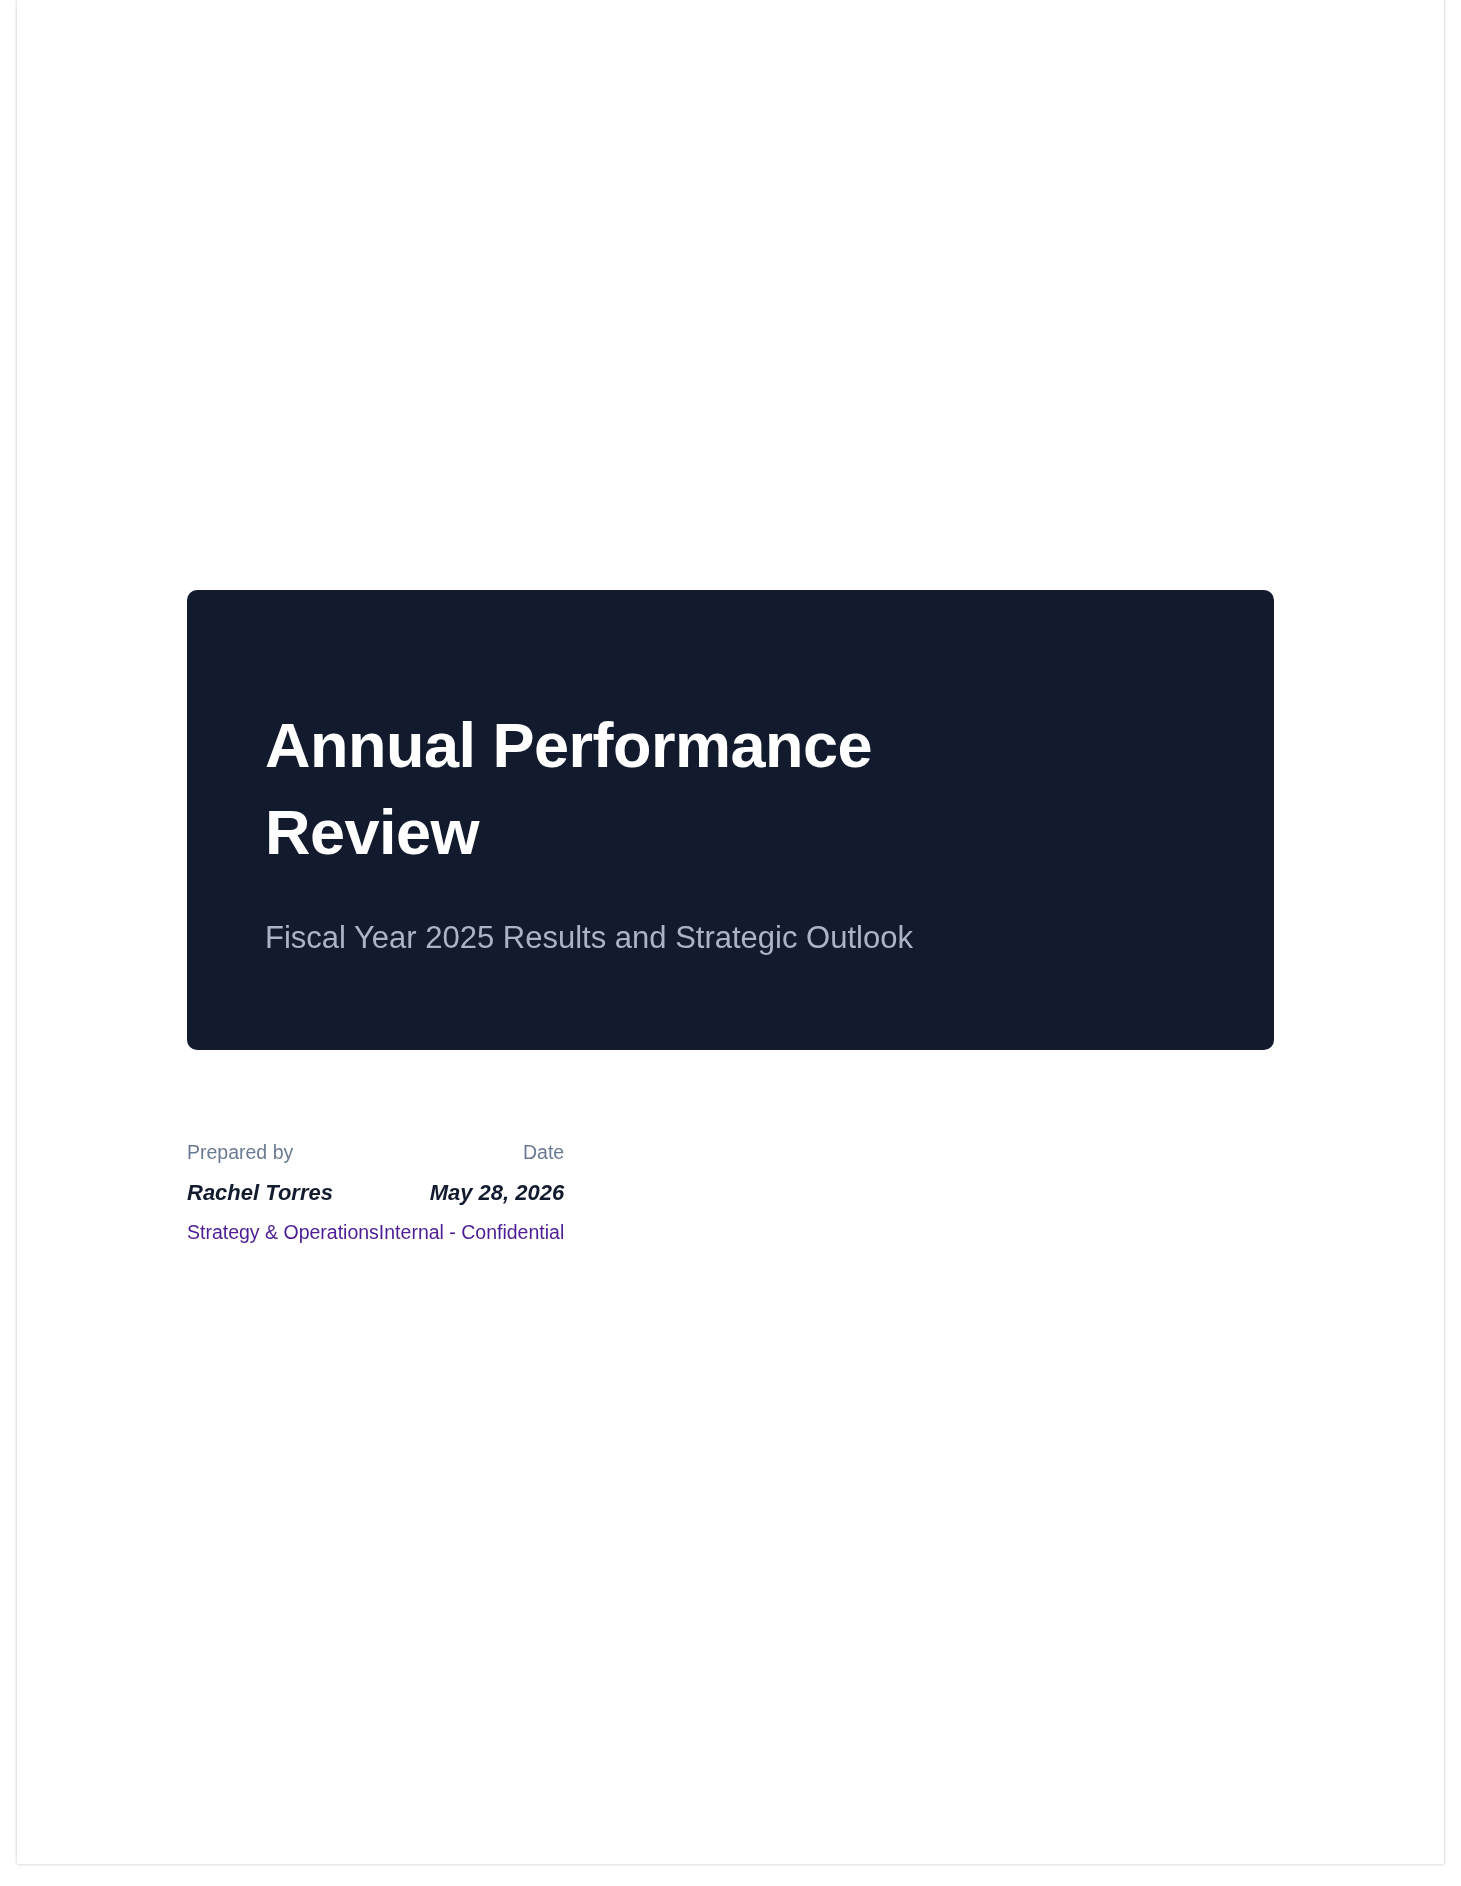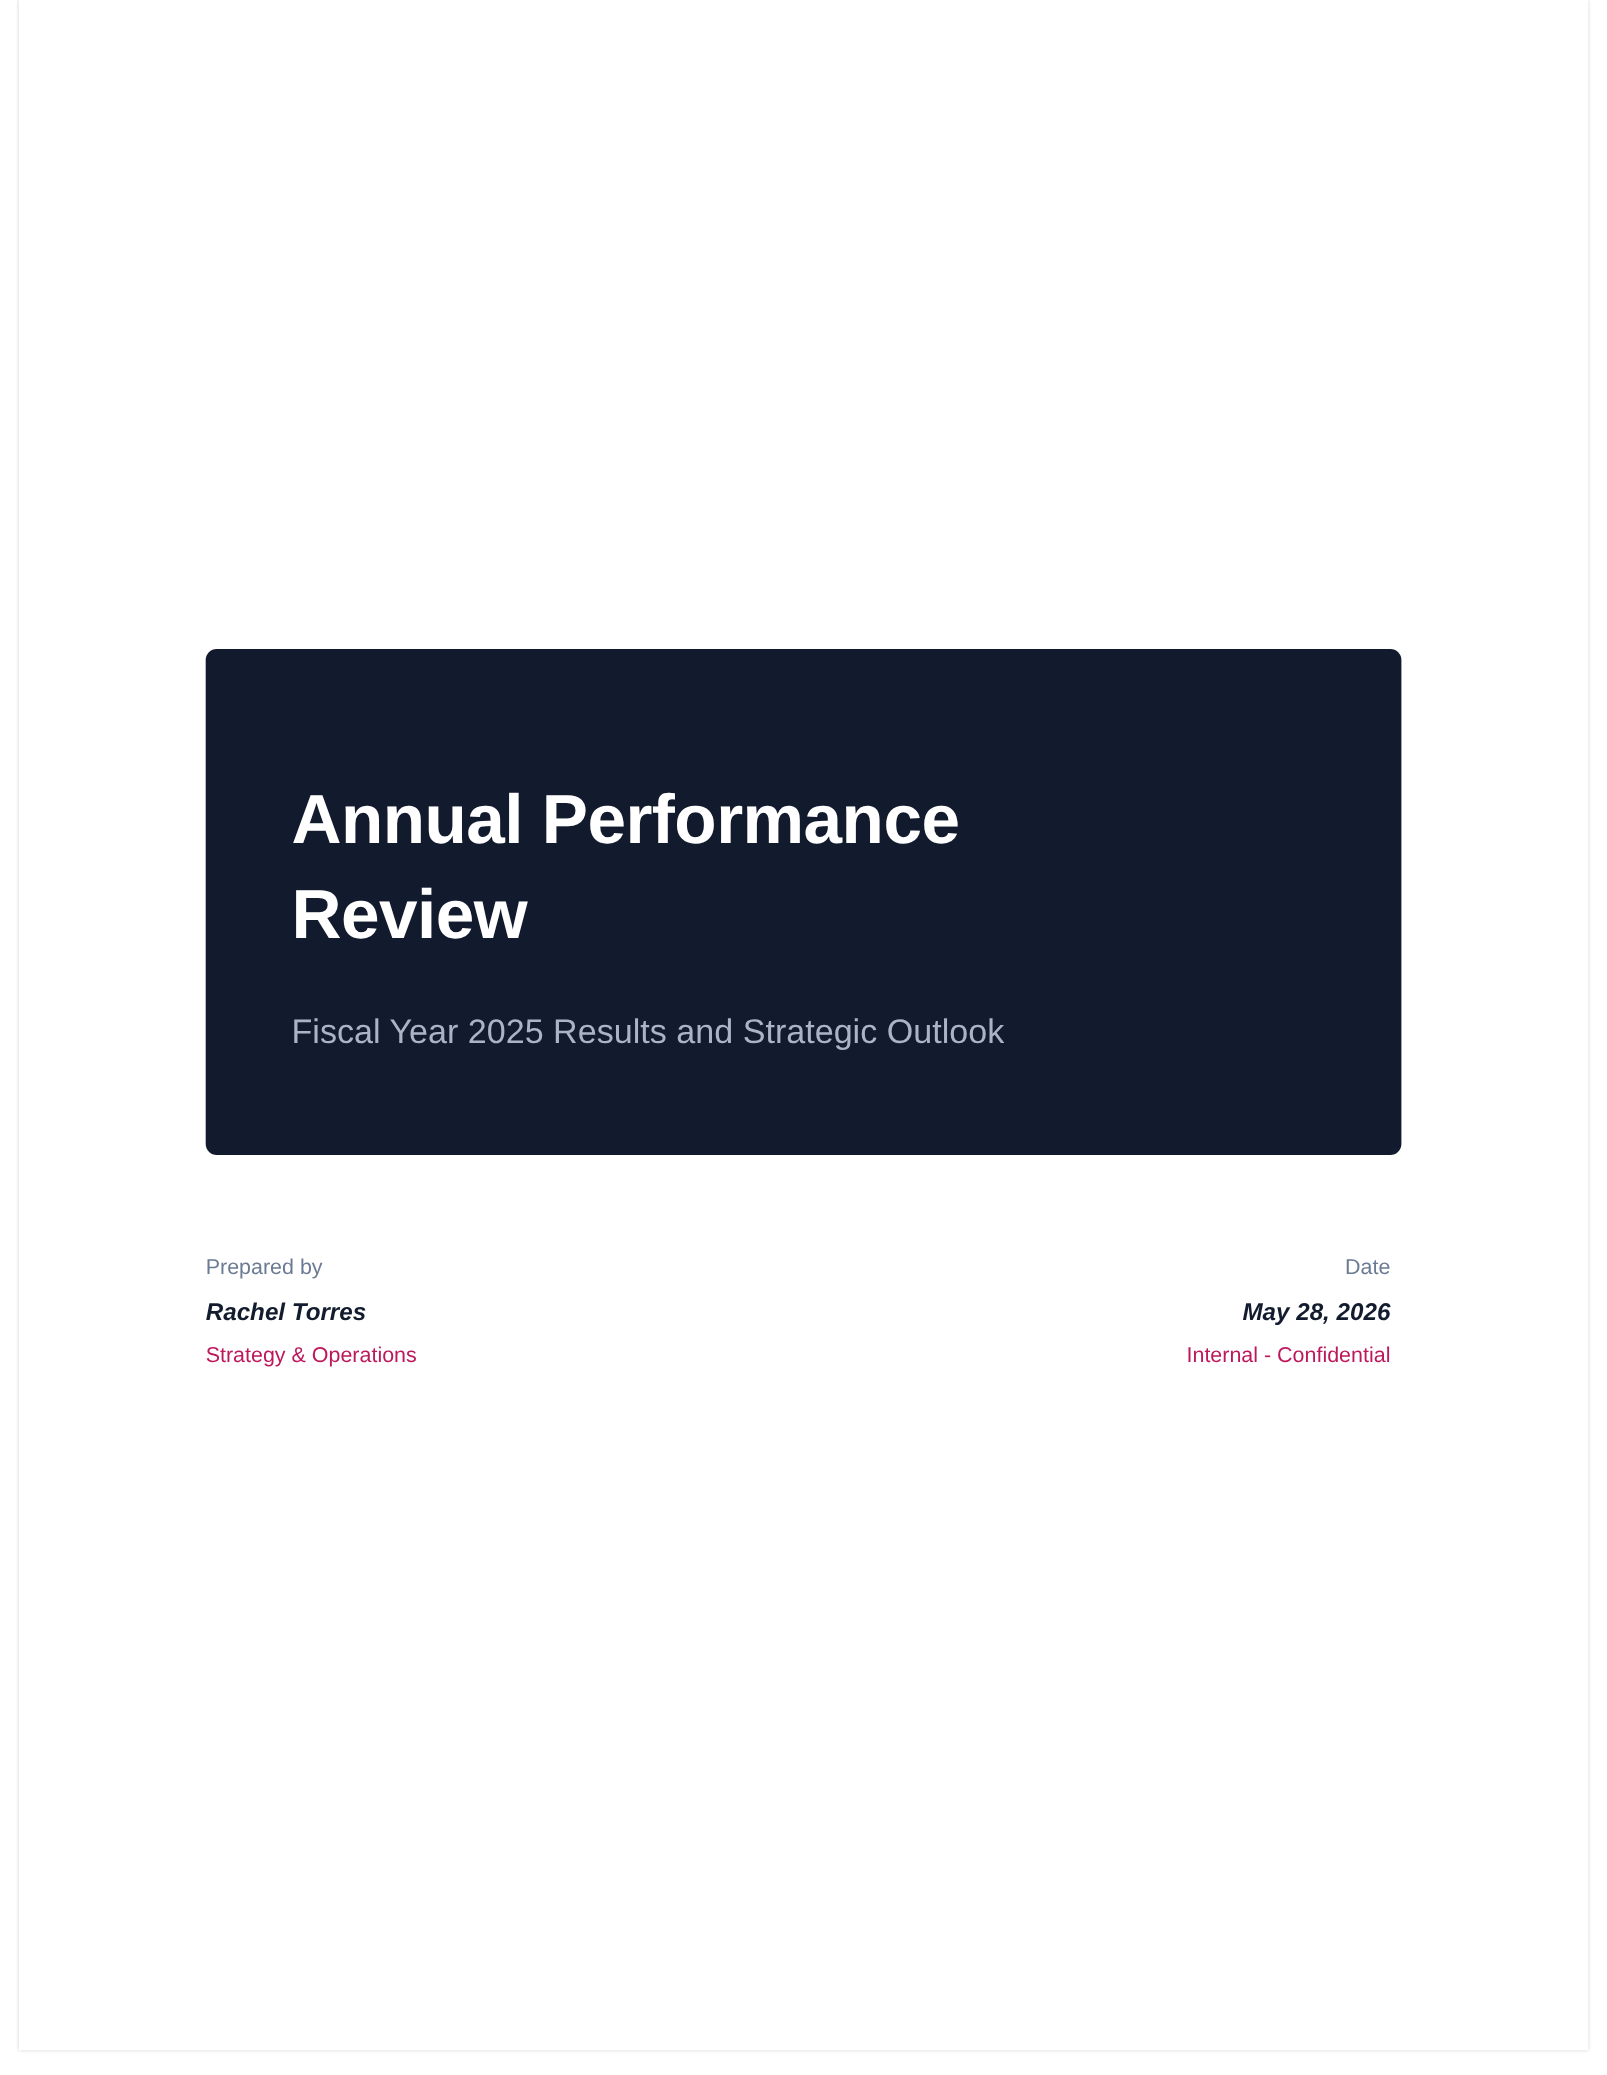--- a/index.html
+++ b/index.html
@@ -57,24 +57,23 @@
     color: #aab4c4;
     font-size: 31px;
     font-weight: normal;
     margin: 42px 0 0 0;
     line-height: 1.3;
   }
 
   .meta-row {
     position: absolute;
     left: 0;
-    right: 10px;
+    right: 0;
     top: 1140px;
     display: flex;
-    justify-content: space-between;
     align-items: flex-start;
   }
 
   .meta-col { display: flex; flex-direction: column; }
   .meta-col.right { text-align: right; align-items: flex-end; }
 
   .meta-label {
     color: #6b7b93;
     font-size: 19.5px;
     line-height: 1.3;
@@ -82,21 +81,21 @@
   }
   .meta-value {
     color: #131c2f;
     font-size: 22px;
     font-weight: bold;
     line-height: 1.3;
     margin-bottom: 12px;
     font-style: italic;
   }
   .meta-sub {
-    color: #be185d;
+    color: #4c1d95;
     font-size: 19.5px;
     line-height: 1.3;
   }
 </style>
 </head>
 <body>
 
 <div class="page">
   <div class="content">
 

